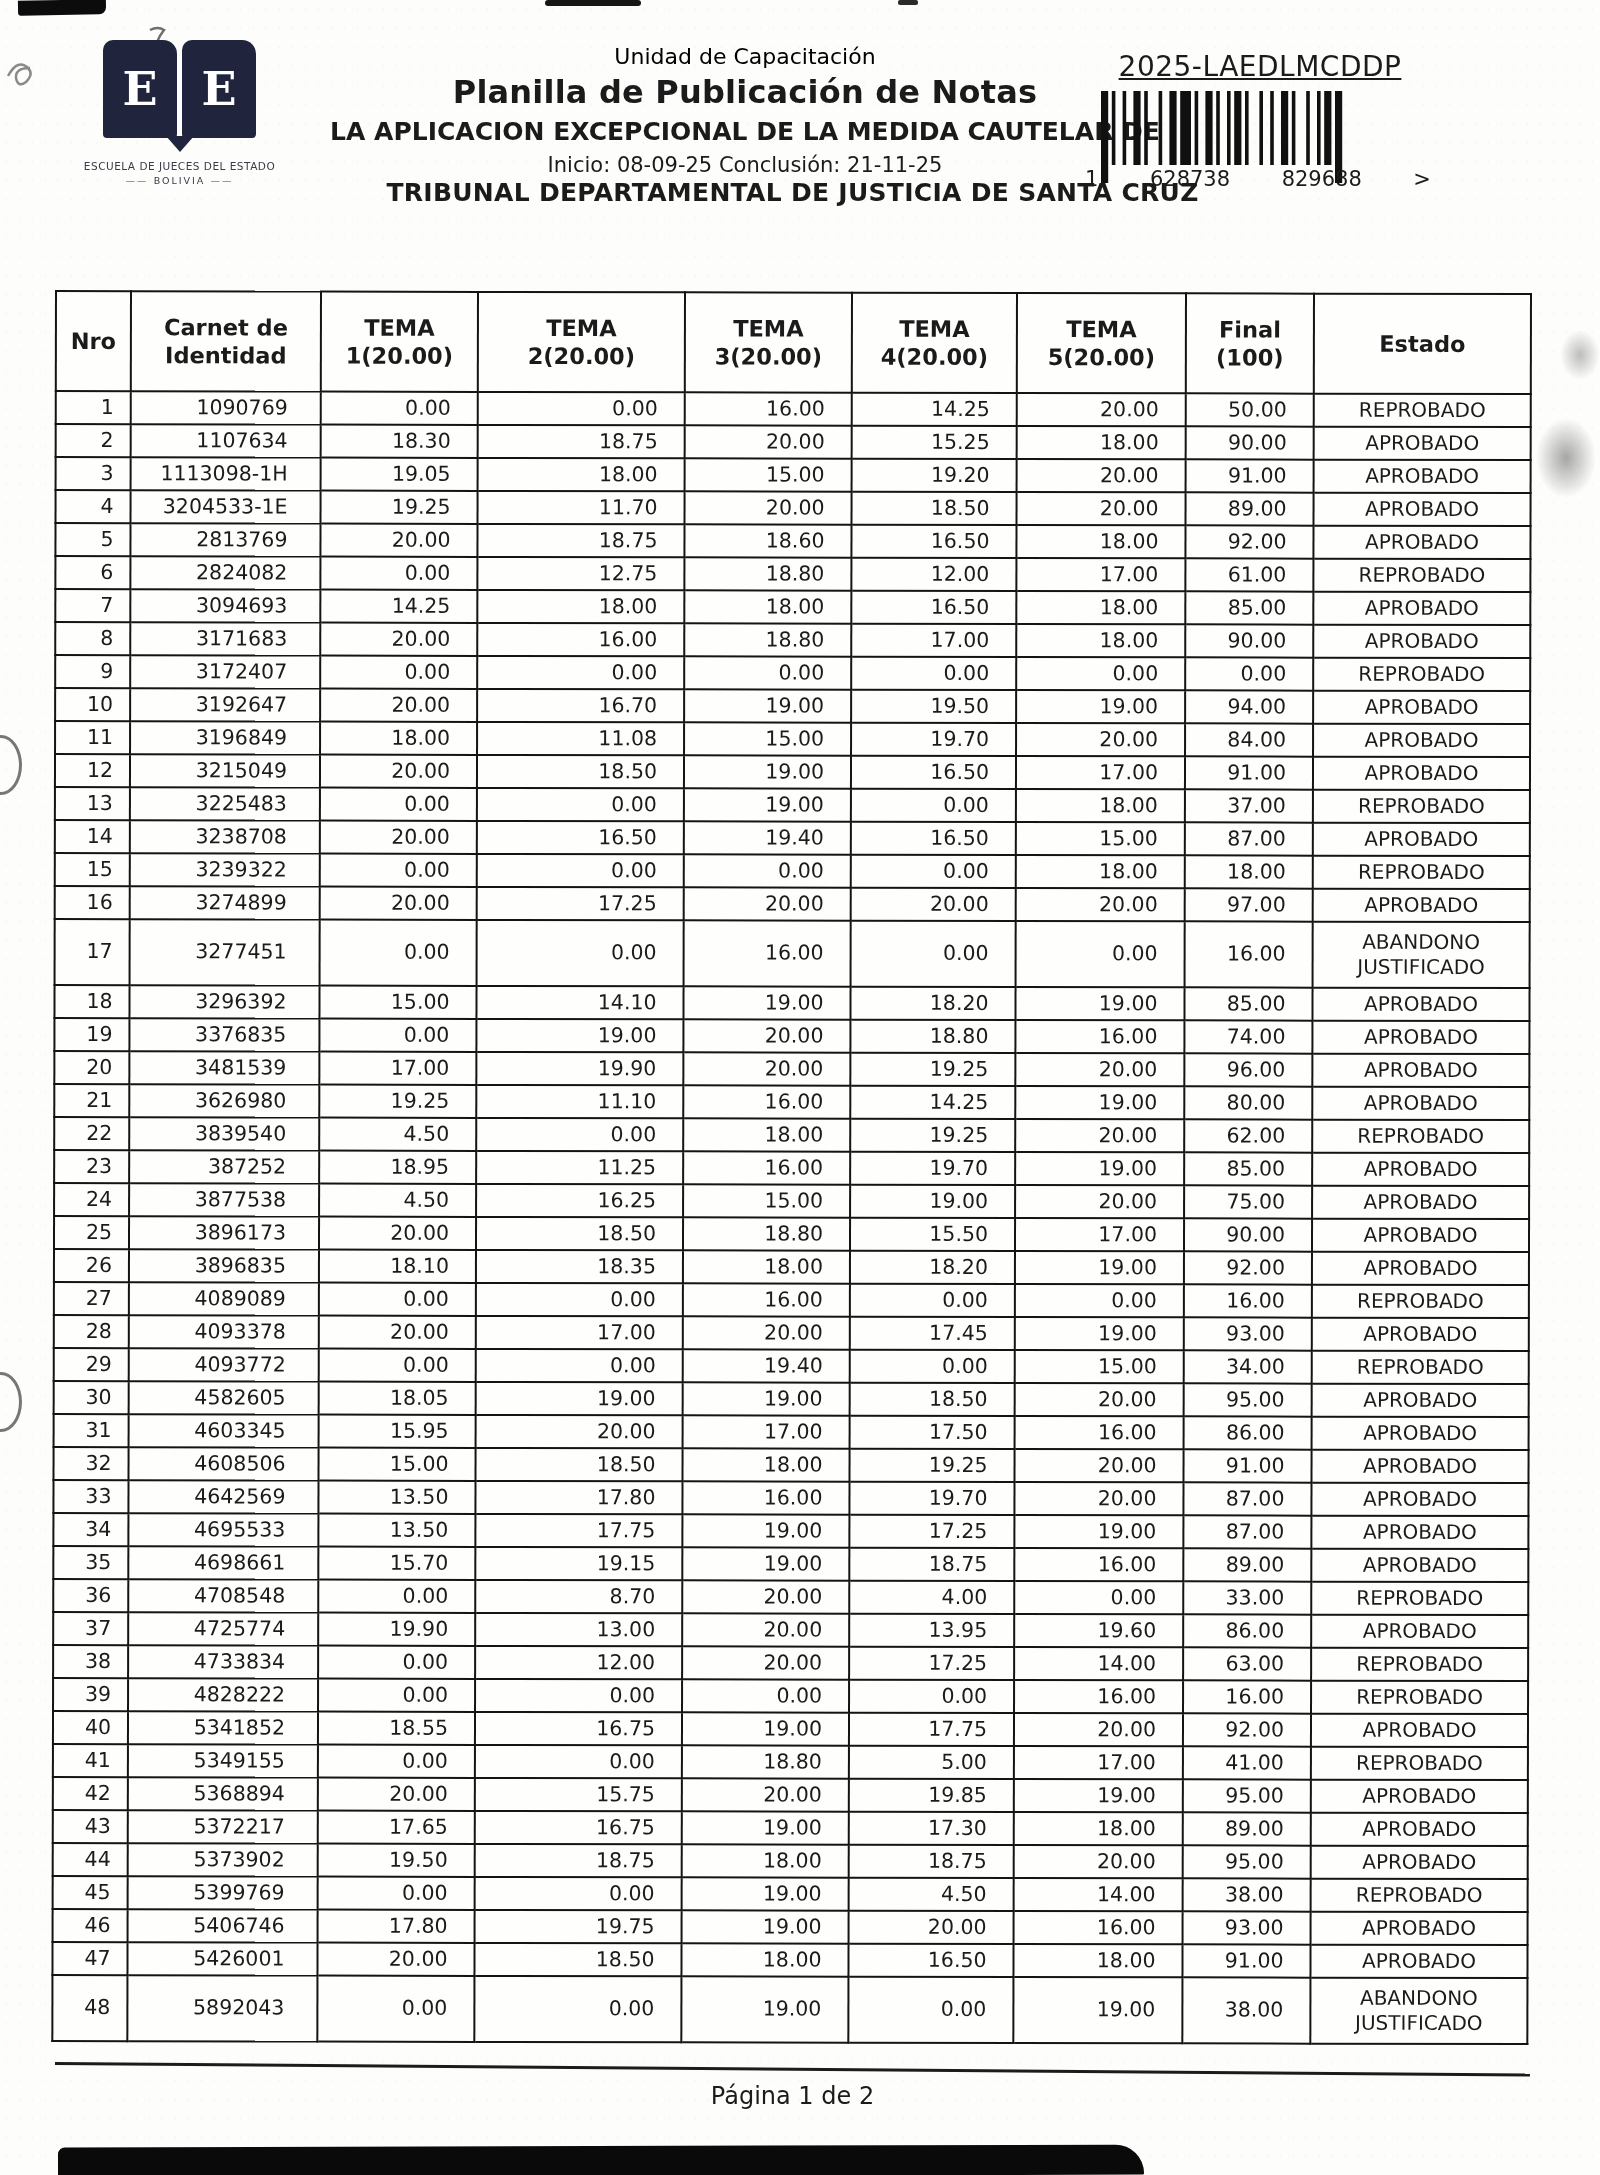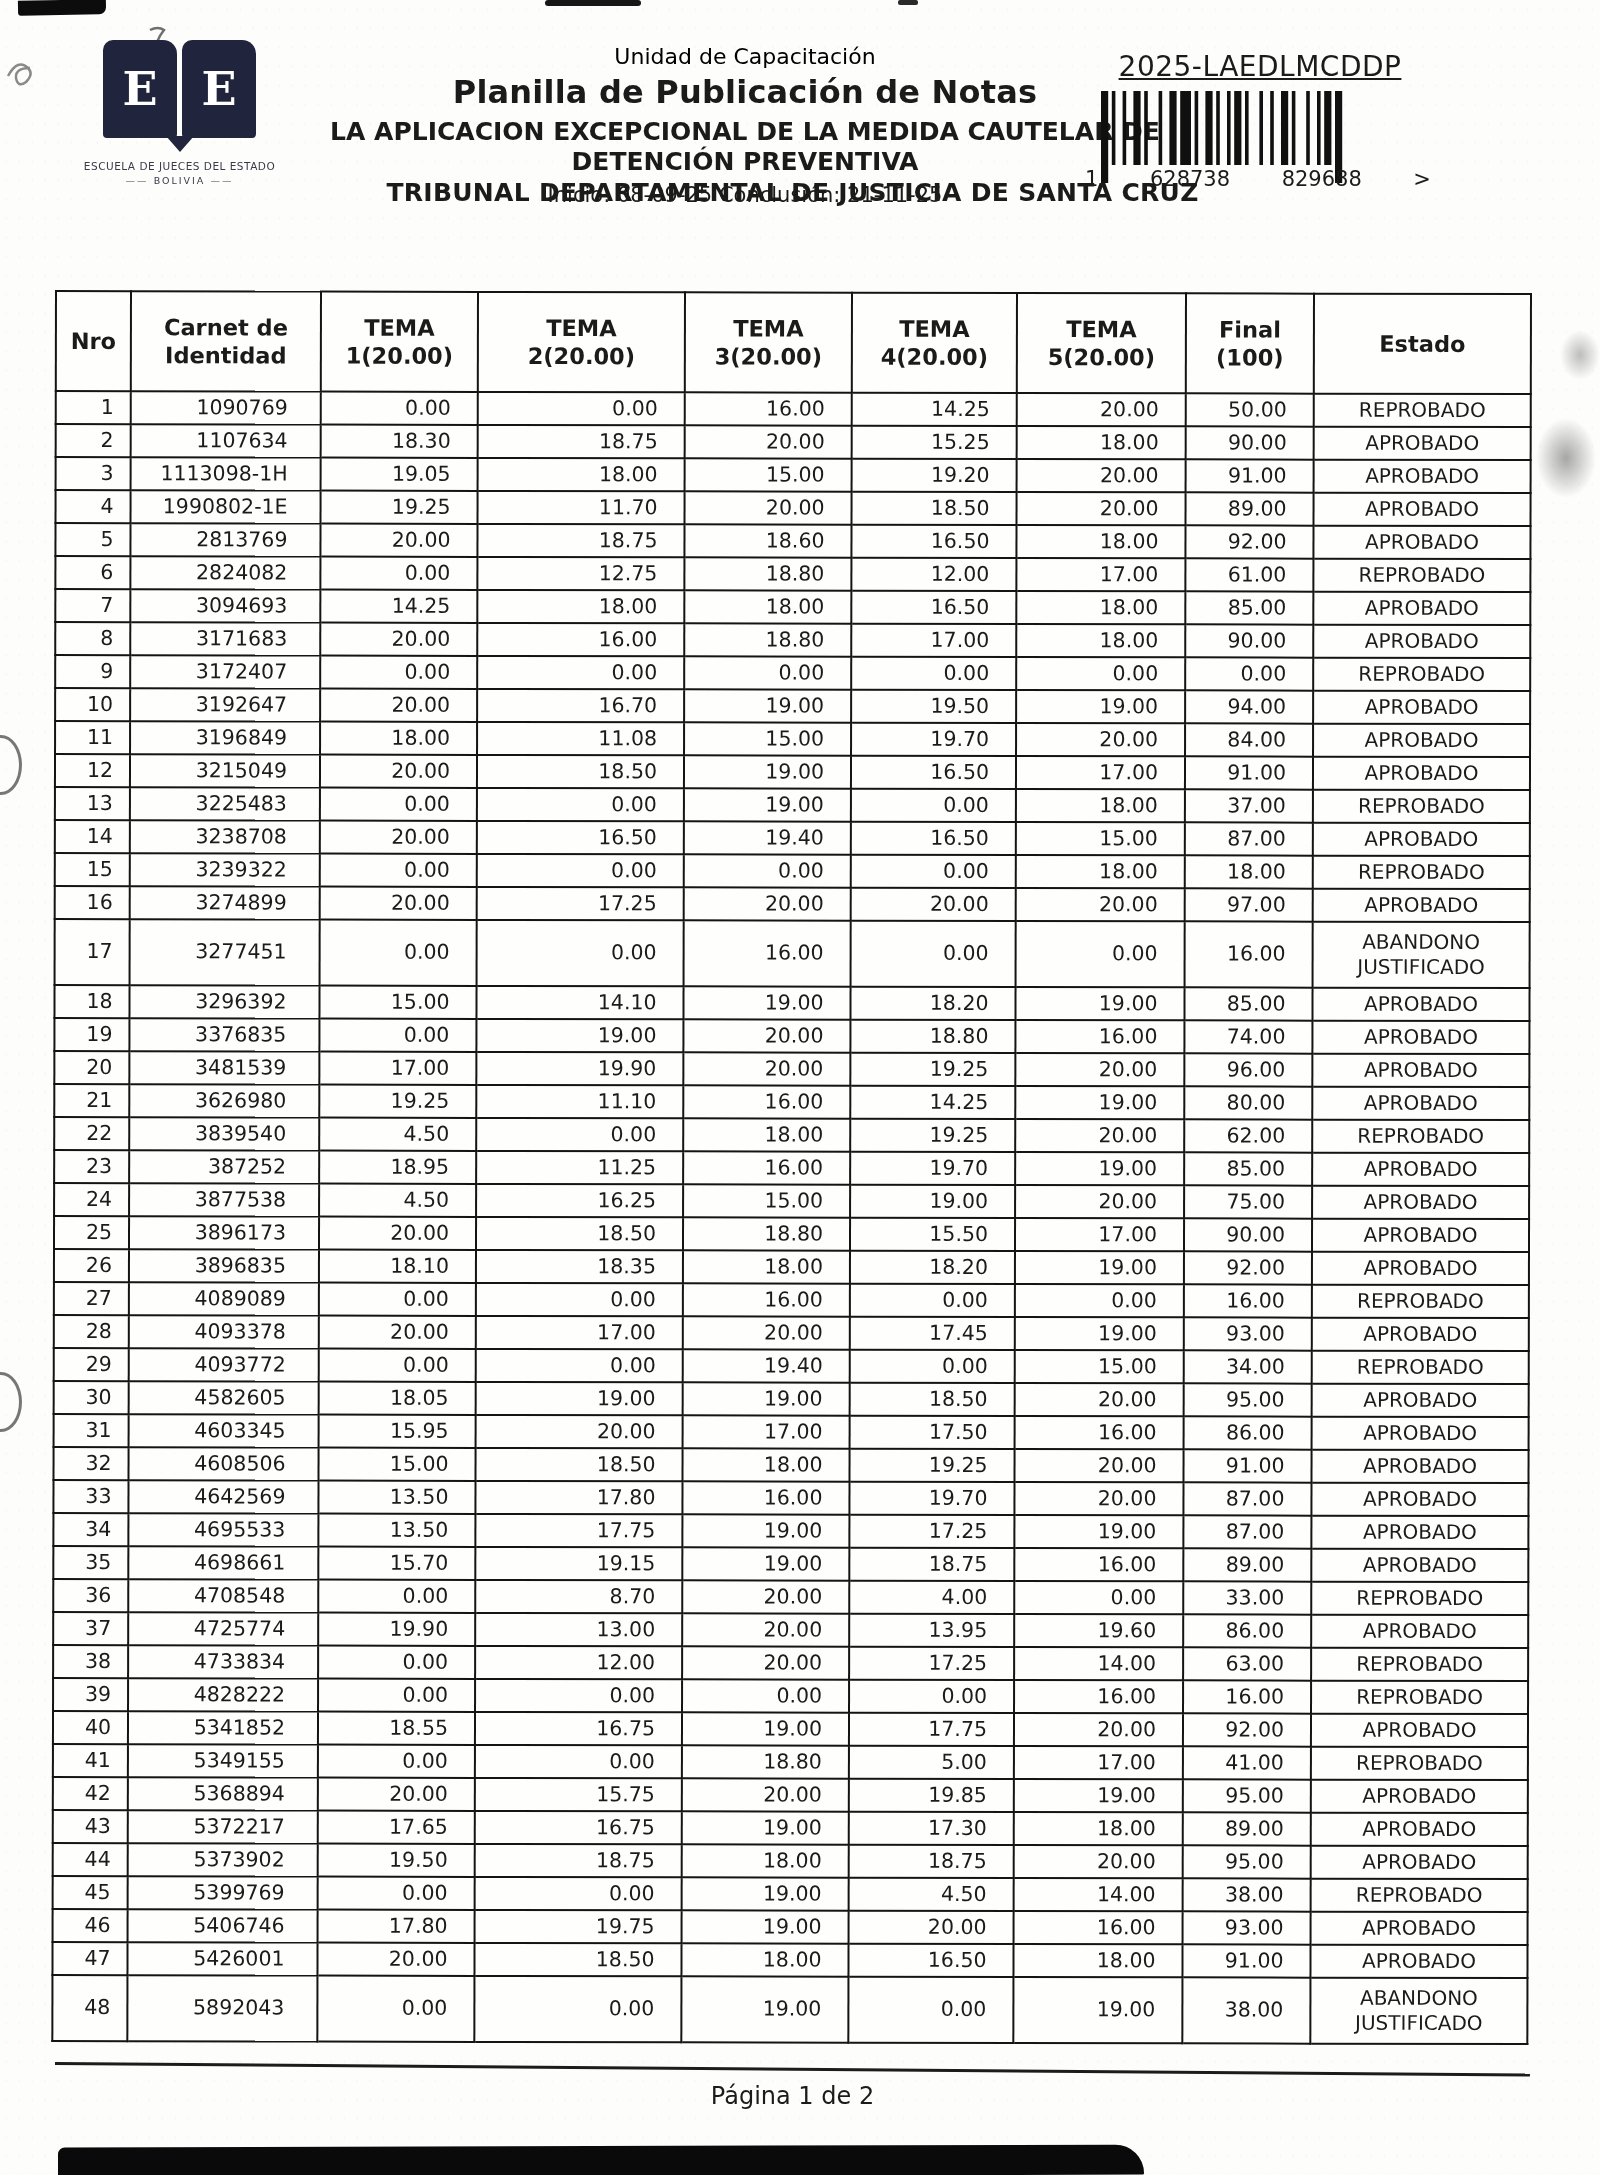--- a/index.html
+++ b/index.html
@@ -100,21 +100,20 @@
   </div>
   <div class="logo-org">ESCUELA DE JUECES DEL ESTADO</div>
   <div class="logo-bol">BOLIVIA</div>
 </div>
 
 <div class="hdr-center">
   <div class="unit">Unidad de Capacitación</div>
   <div class="title">Planilla de Publicación de Notas</div>
   <div class="course">
     <div>LA APLICACION EXCEPCIONAL DE LA MEDIDA CAUTELAR DE</div>
-    <div>DETENCIÓN PREVENTIVA</div>
   </div>
   <div class="dates">Inicio: 08-09-25 Conclusión: 21-11-25</div>
 </div>
 <div class="tribunal">TRIBUNAL DEPARTAMENTAL DE JUSTICIA DE SANTA CRUZ</div>
 
 <div class="bc-wrap">
   <div class="bc-code">2025-LAEDLMCDDP</div>
   <svg class="bc-svg" id="bc-svg" width="346" height="96">
       <rect x="14" y="0" width="7.2" height="92" fill="#101010"></rect>
       <rect x="24.8" y="0" width="3.6" height="74" fill="#101010"></rect>
@@ -209,21 +208,21 @@
           <td class="c2">19.05</td>
           <td class="c3">18.00</td>
           <td class="c4">15.00</td>
           <td class="c5">19.20</td>
           <td class="c6">20.00</td>
           <td class="c7">91.00</td>
           <td class="c8">APROBADO</td>
         </tr>
         <tr>
           <td class="c0">4</td>
-          <td class="c1">1990802-1E</td>
+          <td class="c1">3204533-1E</td>
           <td class="c2">19.25</td>
           <td class="c3">11.70</td>
           <td class="c4">20.00</td>
           <td class="c5">18.50</td>
           <td class="c6">20.00</td>
           <td class="c7">89.00</td>
           <td class="c8">APROBADO</td>
         </tr>
         <tr>
           <td class="c0">5</td>

